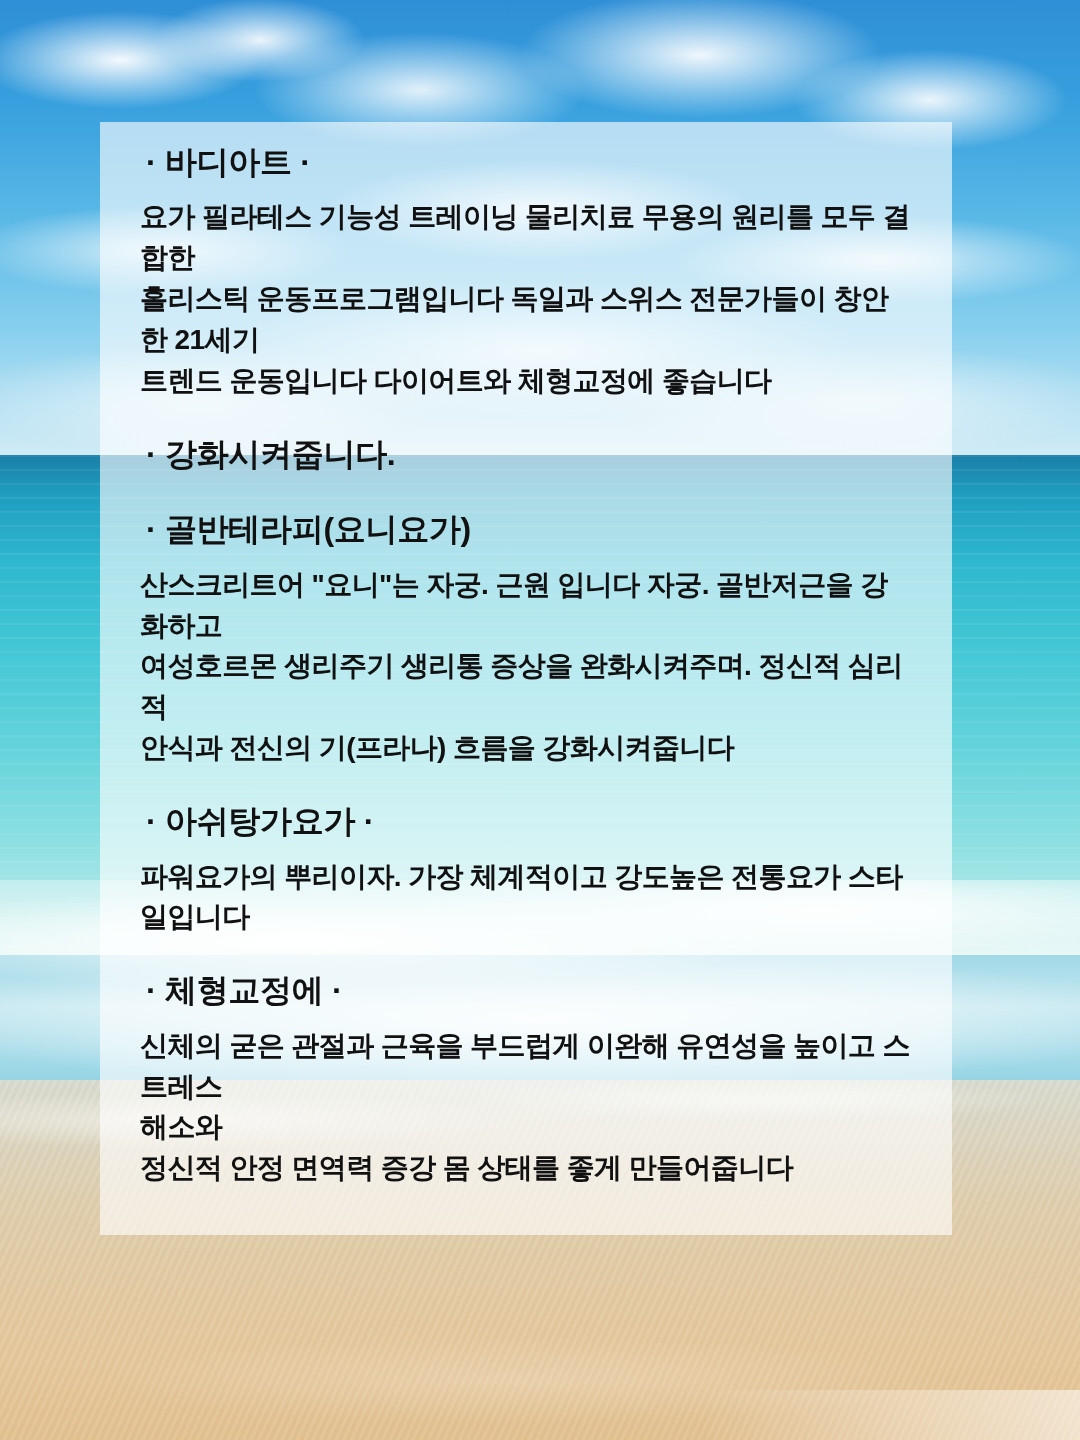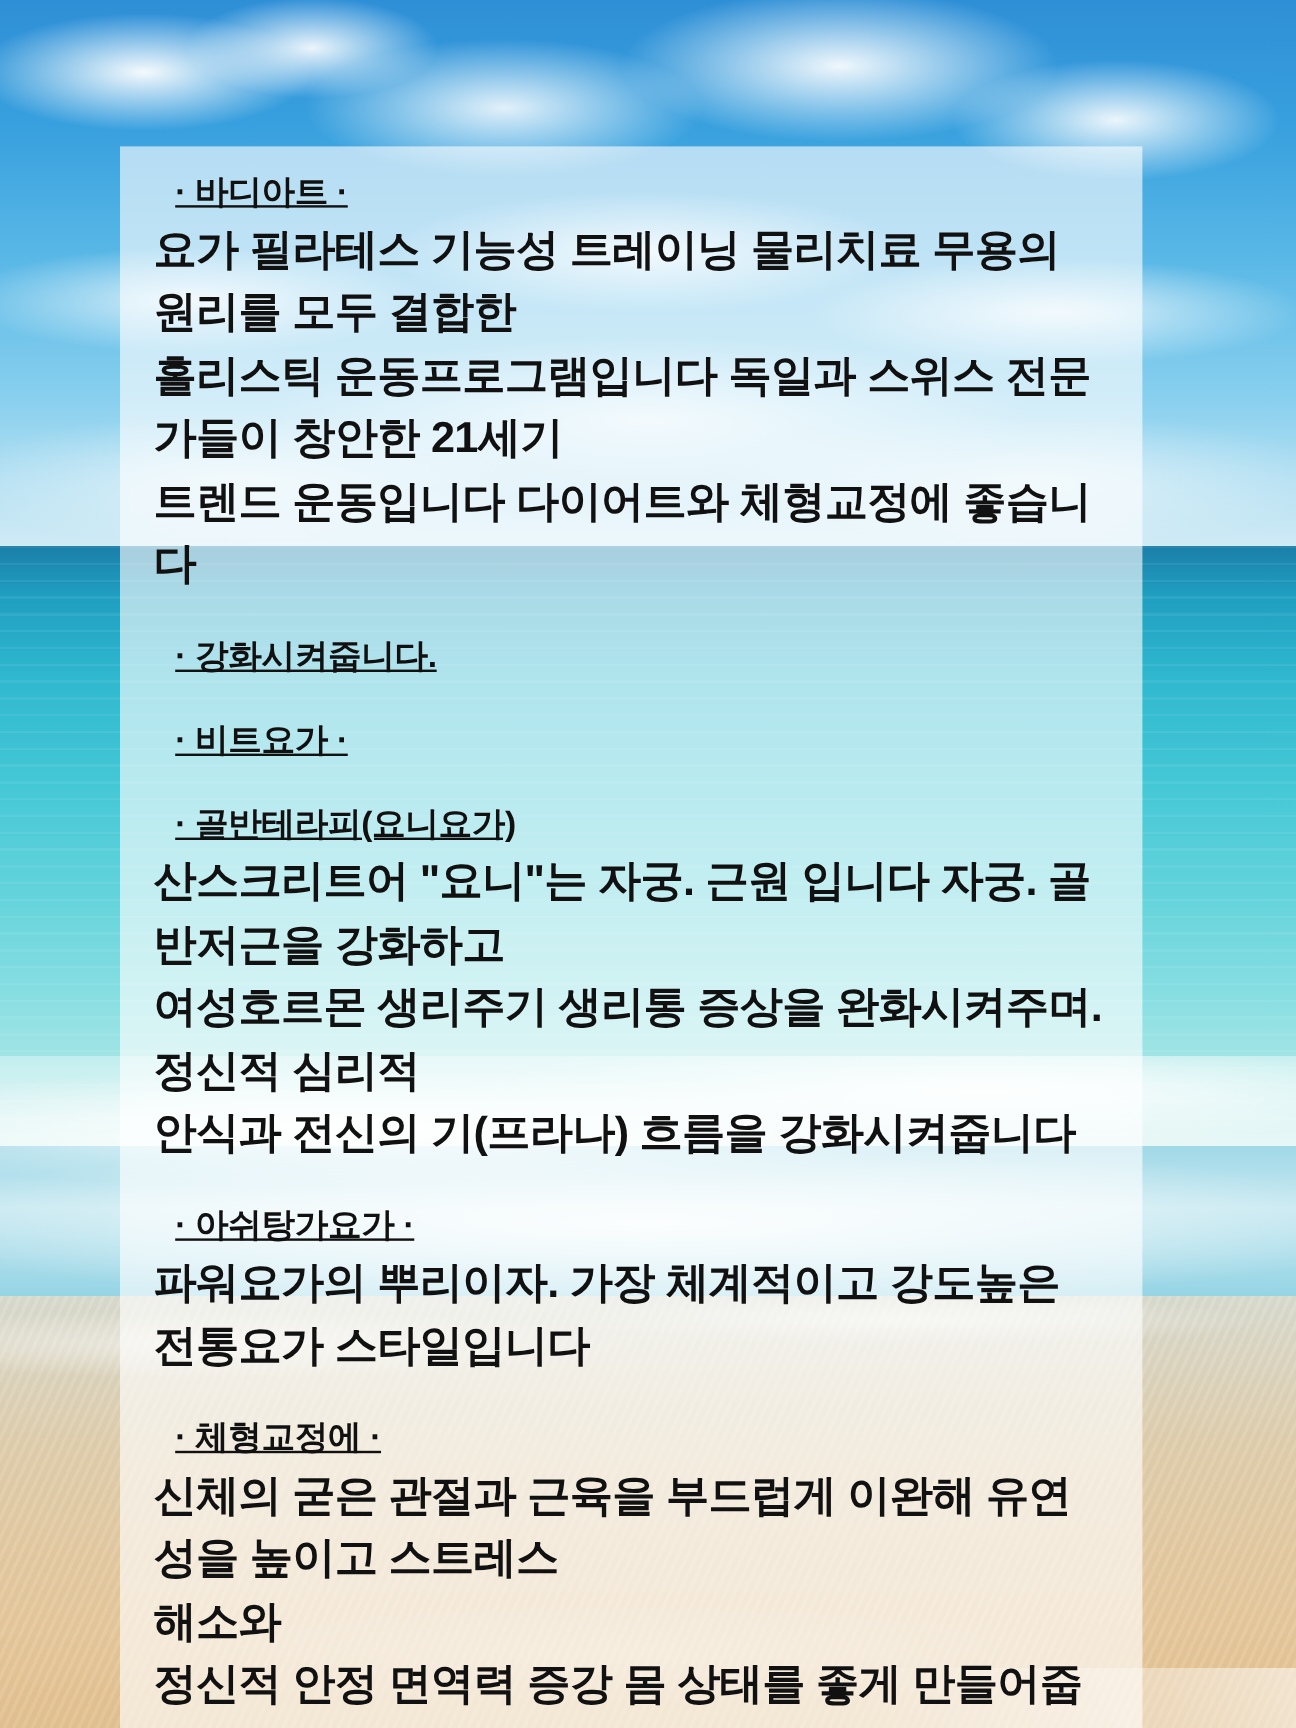--- a/index.html
+++ b/index.html
@@ -148,34 +148,33 @@
     background: rgba(255,255,255,0.62);
     color: #111111;
   }
   .block {
     margin: 0 0 30px 0;
   }
   .block:last-child {
     margin-bottom: 0;
   }
   .heading {
-    font-size: 28px;
+    font-size: 32px;
     font-weight: bold;
     line-height: 1.42;
     letter-spacing: -0.3px;
     margin: 0 0 2px 18px;
     white-space: pre-wrap;
-    text-decoration: underline;
   }
   .body {
-    font-size: 36px;
+    font-size: 28px;
     font-weight: bold;
     line-height: 1.46;
     letter-spacing: -0.6px;
-    margin: 0;
+    margin: 12px;
     white-space: pre-wrap;
   }
 </style>
 </head>
 <body>
 
 <div class="scene">
   <div class="sky"></div>
   <div class="clouds"></div>
   <div class="sea"></div>
@@ -192,21 +191,20 @@
       <p class="body">요가 필라테스 기능성 트레이닝 물리치료 무용의 원리를 모두 결합한
 홀리스틱 운동프로그램입니다 독일과 스위스 전문가들이 창안한 21세기
 트렌드 운동입니다 다이어트와 체형교정에 좋습니다</p>
     </div>
 
     <div class="block">
       <p class="heading">· 강화시켜줍니다.</p>
     </div>
 
     <div class="block">
-      <p class="heading">· 비트요가 ·</p>
     </div>
 
     <div class="block">
     </div>
 
     <div class="block">
       <p class="heading">· 골반테라피(요니요가)</p>
       <p class="body">산스크리트어 "요니"는 자궁. 근원 입니다 자궁. 골반저근을 강화하고
 여성호르몬 생리주기 생리통 증상을 완화시켜주며. 정신적 심리적
 안식과 전신의 기(프라나) 흐름을 강화시켜줍니다</p>

